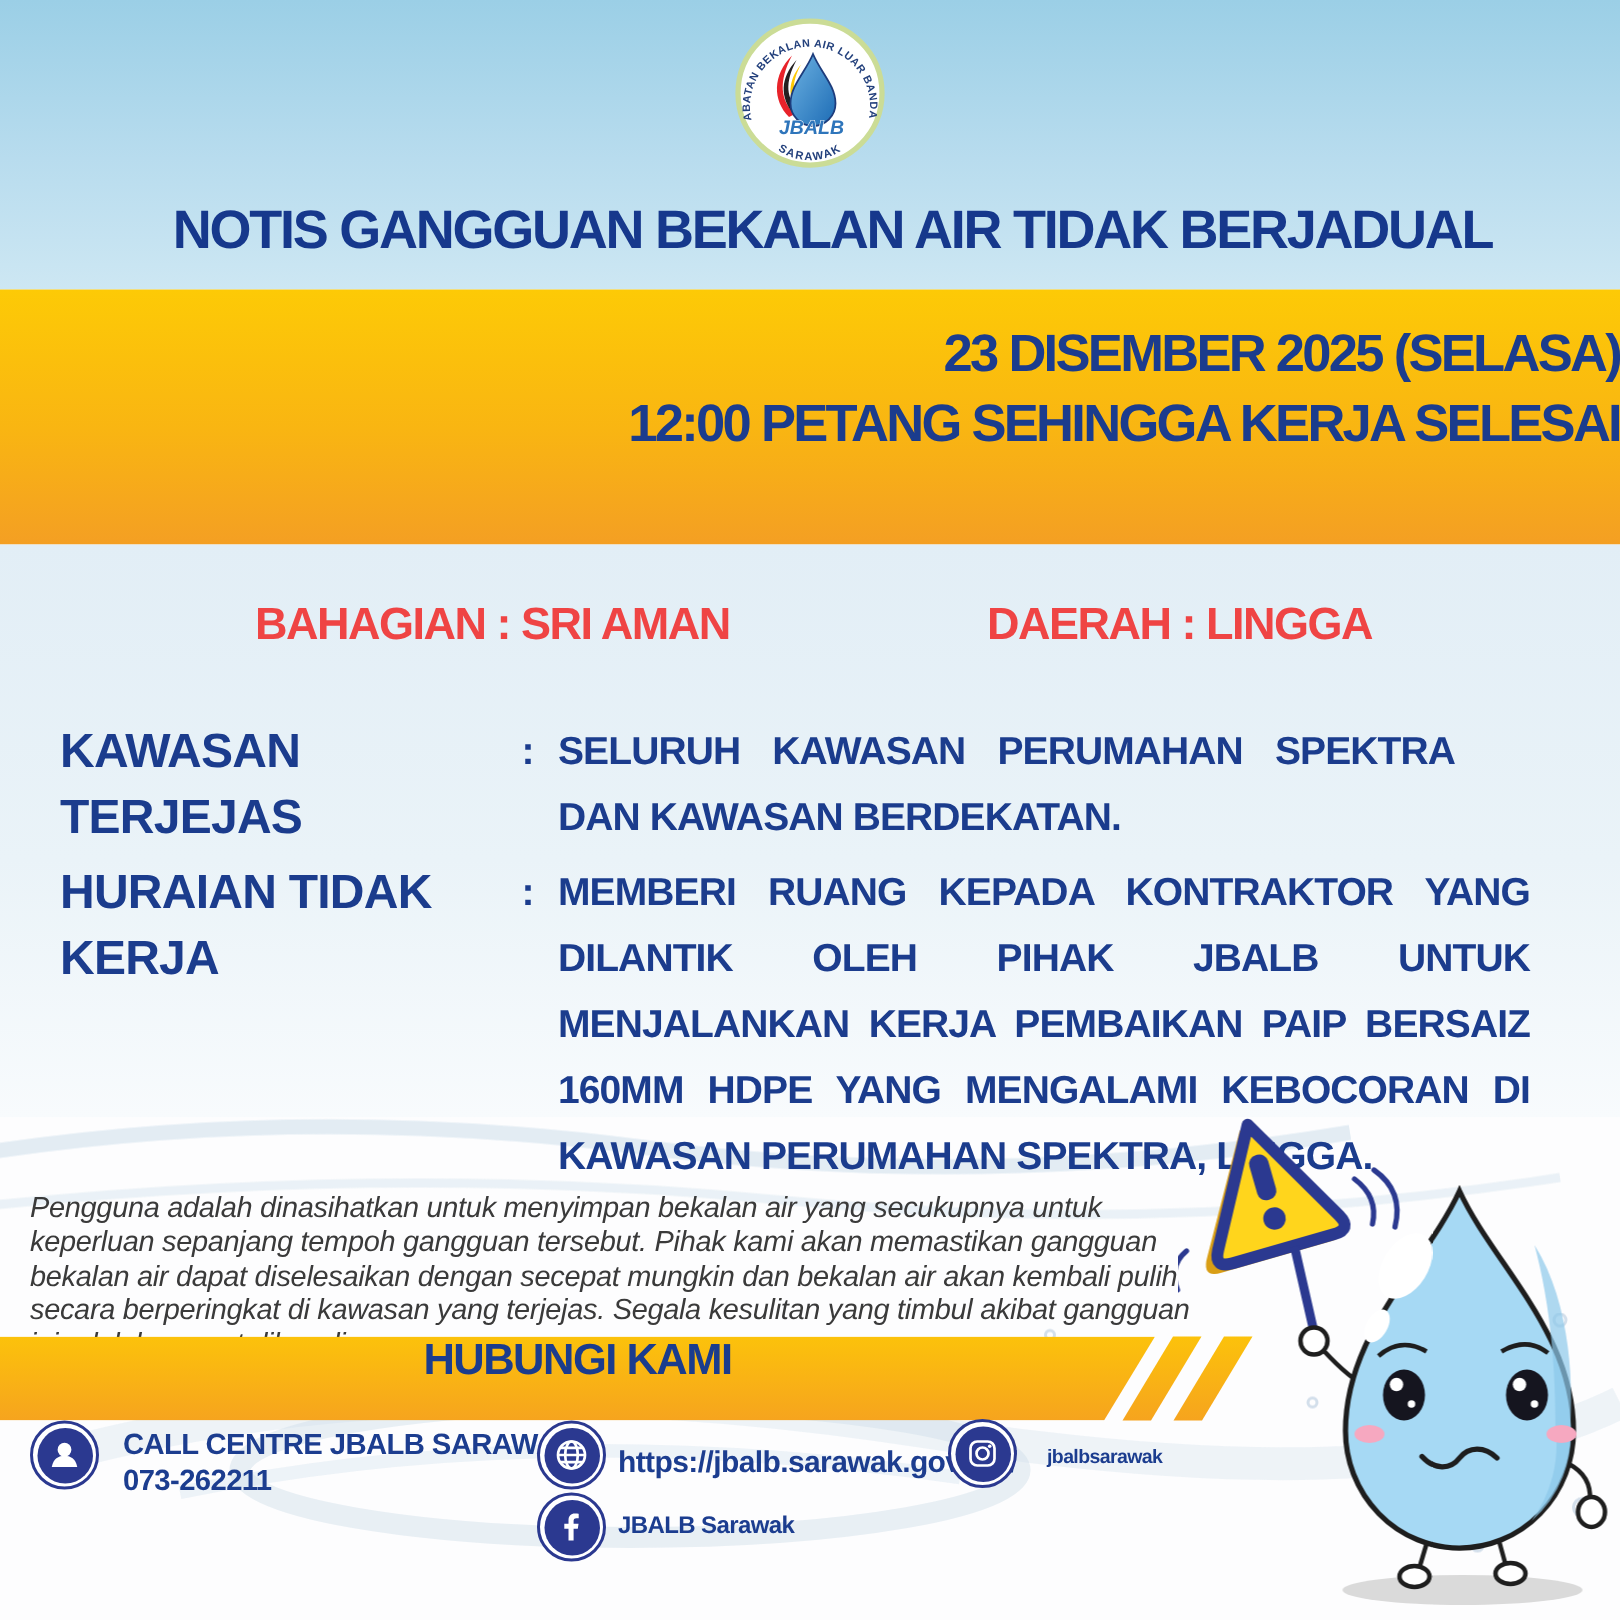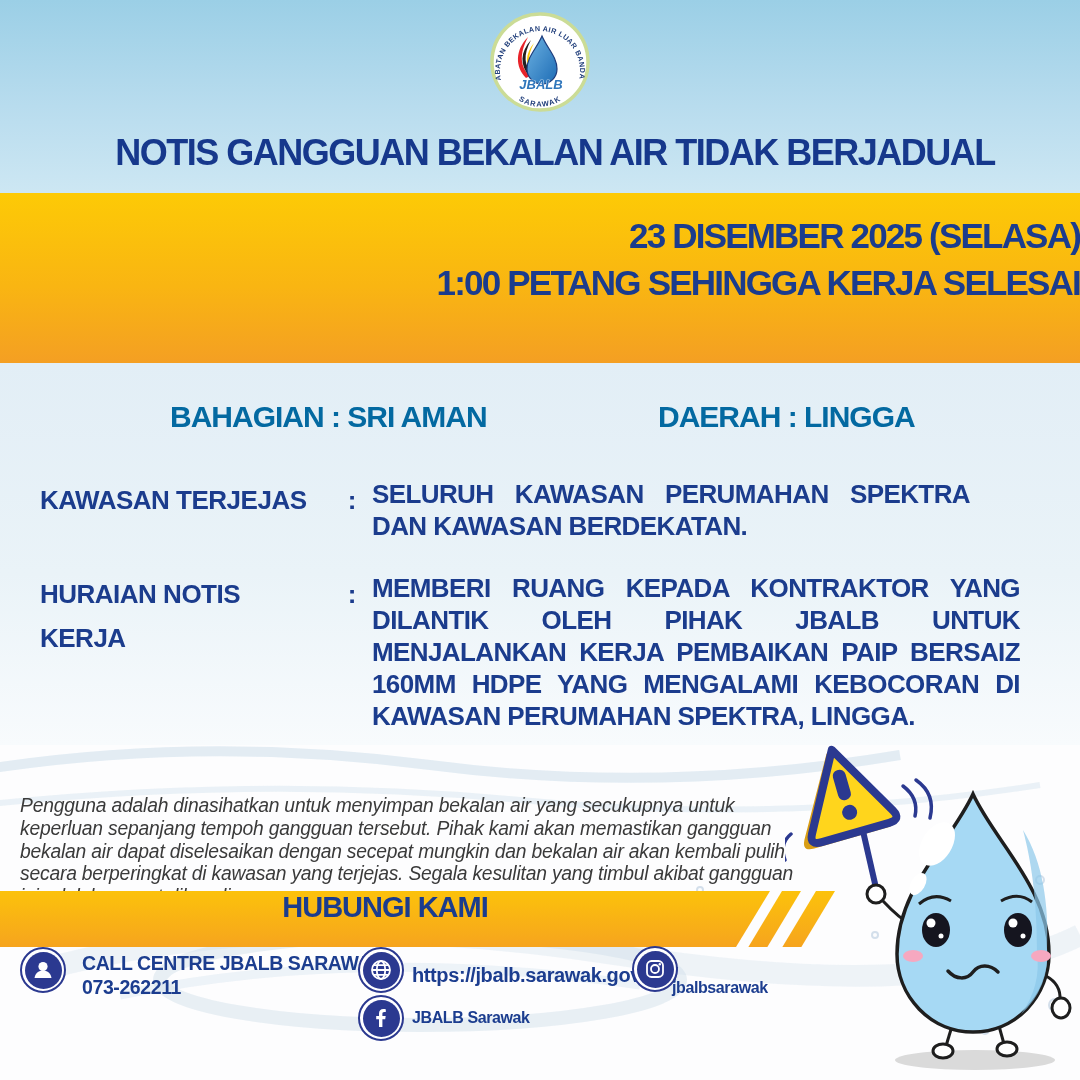--- a/index.html
+++ b/index.html
@@ -19,29 +19,29 @@
   .bg-splash{position:absolute;left:0;top:745px;width:1080px;height:335px;background:#fdfdfe;}
   
   .logo{position:absolute;left:490px;top:12px;width:100px;height:100px;}
   
   .title{position:absolute;left:0;top:132px;width:1080px;text-align:center;
     font-size:36px;font-weight:bold;letter-spacing:-1.5px;color:#16388c;padding-left:15px;}
   .dates{position:absolute;left:0;top:212px;width:1080px;text-align:right;
     font-size:35px;font-weight:bold;letter-spacing:-1.8px;color:#1b3c8d;line-height:47px;}
   
   .region{position:absolute;top:400px;font-size:30px;font-weight:bold;
-    letter-spacing:-1px;color:#0369a1;white-space:nowrap;}
+    letter-spacing:-1px;color:#ef4444;white-space:nowrap;}
   .region.bahagian{left:170px;}
   .region.daerah{left:630px;margin-left:28px;}
   
   .detail-row{position:absolute;left:40px;width:985px;display:grid;
     grid-template-columns:292px 40px 1fr;color:#1b3c8d;font-weight:bold;}
-  .detail-row .lbl{font-size:26px;letter-spacing:-0.5px;line-height:44px;}
+  .detail-row .lbl{font-size:32px;letter-spacing:-0.5px;line-height:44px;}
   .detail-row .sep{font-size:26px;text-align:center;line-height:44px;}
-  .detail-row .val{font-size:26px;letter-spacing:-0.6px;line-height:32px;
+  .detail-row .val{font-size:26px;letter-spacing:-0.6px;line-height:44px;
     text-align:justify;}
   .detail-row.r1{top:478px;} .detail-row.r1 .val{max-width:598px;}
   .detail-row.r2{top:572px;} .detail-row.r2 .val{max-width:648px;}
   
   .disclaimer{position:absolute;left:20px;top:795px;width:775px;
     font-size:19.3px;font-style:italic;line-height:22.8px;color:#3a3a3a;
     letter-spacing:-0.2px;}
   
   .contact-band{position:absolute;left:0;top:891px;width:770px;height:56px;
     background:linear-gradient(180deg,#fcc20b,#f6a41e);
@@ -54,21 +54,21 @@
   .band-stripe.s1{left:782px;} .band-stripe.s2{left:816px;}
   
   .cicon{position:absolute;width:46px;height:46px;border-radius:50%;
     border:2.5px solid #2b3990;background:#fff;box-sizing:border-box;
     display:flex;align-items:center;justify-content:center;}
   .cicon .disc{width:37px;height:37px;border-radius:50%;background:#2b3990;
     display:flex;align-items:center;justify-content:center;}
   .ctext{position:absolute;color:#1c3d8f;font-weight:bold;letter-spacing:-0.4px;white-space:nowrap;}
   .call-text{left:82px;top:951px;font-size:19.5px;line-height:24px;}
   .web-text{left:412px;top:964px;font-size:20px;}
-  .insta-text{left:672px;top:963px;font-size:16px;margin-top:16px;}
+  .insta-text{left:698px;top:963px;font-size:13px;}
   .fb-text{left:412px;top:1009px;font-size:16px;}
   .pos-call{left:20px;top:947px;}
   .pos-web{left:358px;top:947px;}
   .pos-insta{left:632px;top:946px;}
   .pos-fb{left:358px;top:995px;}
   
   .splash-deco{position:absolute;left:0;top:730px;width:1080px;height:350px;pointer-events:none;}
   .mascot{position:absolute;left:785px;top:728px;width:300px;height:352px;}
 </style>
 </head>
@@ -125,33 +125,33 @@
       <path d="M42,62 C35,53 35,42 44,31 C37,44 38,53 46,60 Z" fill="#fdc905"></path>
     </g>
     <path d="M52,24 C47,36 37,45 37,57 A15,15 0 0 0 67,57 C67,45 57,36 52,24 Z" fill="url(#dropGrad)" stroke="#1d3c7c" stroke-width="1.2"></path>
     <text x="51" y="77" text-anchor="middle" font-size="13" font-weight="bold" font-style="italic" fill="#2e75bb" stroke="#ffffff" stroke-width="0.7" paint-order="stroke">JBALB</text>
   </svg>
 
   <div class="title">NOTIS GANGGUAN BEKALAN AIR TIDAK BERJADUAL</div>
 
   <div class="dates">
     <div>23 DISEMBER 2025 (SELASA)</div>
-    <div>1:00 PETANG SEHINGGA KERJA SELESAI</div>
+    <div>12:00 PETANG SEHINGGA KERJA SELESAI</div>
   </div>
 
   <div class="region bahagian"><span>BAHAGIAN : </span><span>SRI AMAN</span></div>
   <div class="region daerah"><span>DAERAH : </span><span>LINGGA</span></div>
 
   <div class="detail-row r1">
     <div class="lbl">KAWASAN TERJEJAS</div>
     <div class="sep">:</div>
     <div class="val">SELURUH KAWASAN PERUMAHAN SPEKTRA DAN KAWASAN BERDEKATAN.</div>
   </div>
   <div class="detail-row r2">
-    <div class="lbl">HURAIAN NOTIS KERJA</div>
+    <div class="lbl">HURAIAN TIDAK KERJA</div>
     <div class="sep">:</div>
     <div class="val">MEMBERI RUANG KEPADA KONTRAKTOR YANG DILANTIK OLEH PIHAK JBALB UNTUK MENJALANKAN KERJA PEMBAIKAN PAIP BERSAIZ 160MM HDPE YANG MENGALAMI KEBOCORAN DI KAWASAN PERUMAHAN SPEKTRA, LINGGA.</div>
   </div>
 
   <div class="disclaimer">Pengguna adalah dinasihatkan untuk menyimpan bekalan air yang secukupnya untuk keperluan sepanjang tempoh gangguan tersebut. Pihak kami akan memastikan gangguan bekalan air dapat diselesaikan dengan secepat mungkin dan bekalan air akan kembali pulih secara berperingkat di kawasan yang terjejas. Segala kesulitan yang timbul akibat gangguan ini adalah sangat dikesali.</div>
 
   <div class="contact-band">
     <span class="txt">HUBUNGI KAMI</span>
   </div>
   <div class="band-stripe s1"></div>

